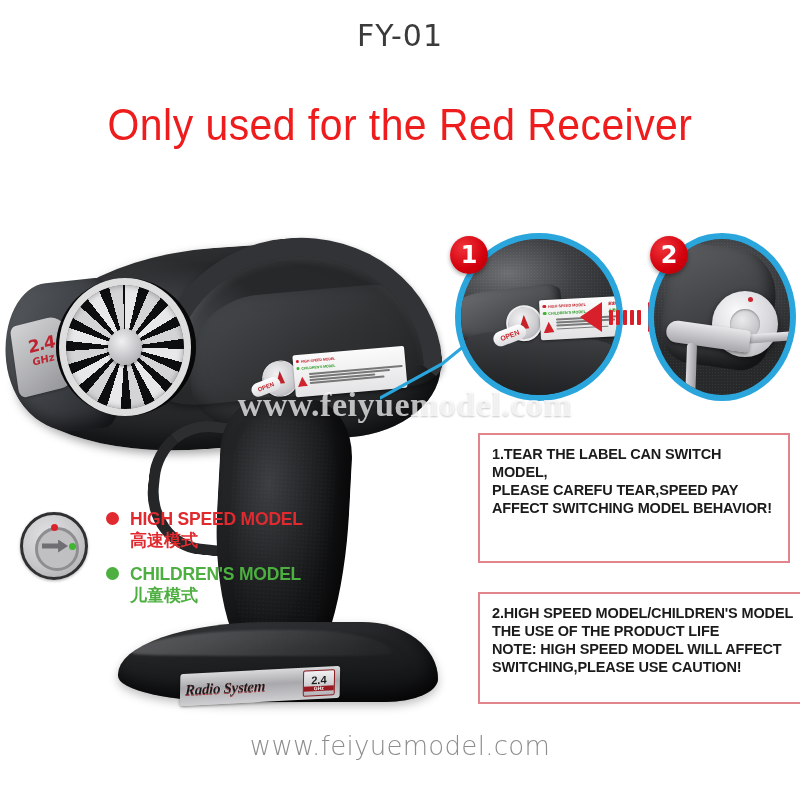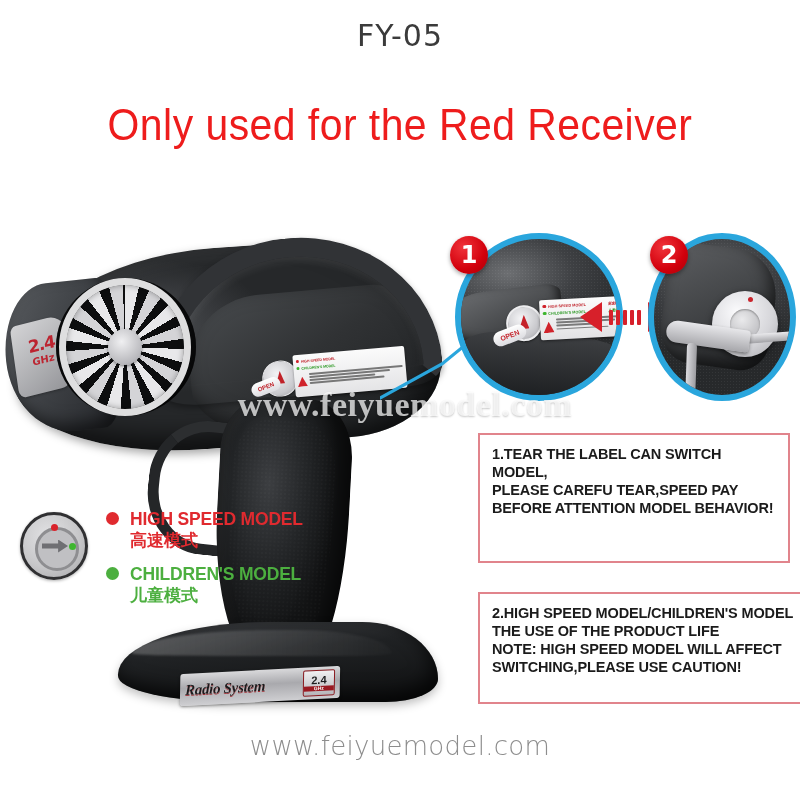--- a/index.html
+++ b/index.html
@@ -346,21 +346,21 @@
   .legend-row .txt .en{font-size:17.5px;font-weight:700;letter-spacing:-.2px;
     font-family:"Liberation Sans",sans-serif;line-height:22px;}
   .legend-row .txt .cn{font-size:17px;font-weight:700;line-height:21px;
     font-family:"DejaVu Sans",sans-serif;}
 </style>
 </head>
 <body>
 
 <div class="stage">
 
-  <div id="page-title">FY-05</div>
+  <div id="page-title">FY-01</div>
   <div id="red-heading">Only used for the Red Receiver</div>
 
   <div id="transmitter">
     <div class="tx-body"></div>
     <div class="tx-body-2"></div>
     <div class="tx-handle"></div>
     <div class="tx-nose"></div>
 
     <div class="tx-badge24">
       <div class="b24">2.4</div>
@@ -488,21 +488,21 @@
       <span class="txt">
         <span class="en" style="color:#4caf3f;display:block">CHILDREN'S MODEL</span>
         <span class="cn" style="color:#4caf3f;display:block">儿童模式</span>
       </span>
     </div>
   </div>
 
   <div class="info-box" id="info-box-1">
     <p>1.TEAR THE LABEL CAN SWITCH MODEL,</p>
     <p>PLEASE CAREFU TEAR,SPEED PAY</p>
-    <p>BEFORE ATTENTION MODEL BEHAVIOR!</p>
+    <p>AFFECT SWITCHING MODEL BEHAVIOR!</p>
   </div>
 
   <div class="info-box" id="info-box-2">
     <p>2.HIGH SPEED MODEL/CHILDREN'S MODEL</p>
     <p>THE USE OF THE PRODUCT LIFE</p>
     <p>NOTE: HIGH SPEED MODEL WILL AFFECT</p>
     <p>SWITCHING,PLEASE USE CAUTION!</p>
   </div>
 
   <div id="footer-url">www.feiyuemodel.com</div>

